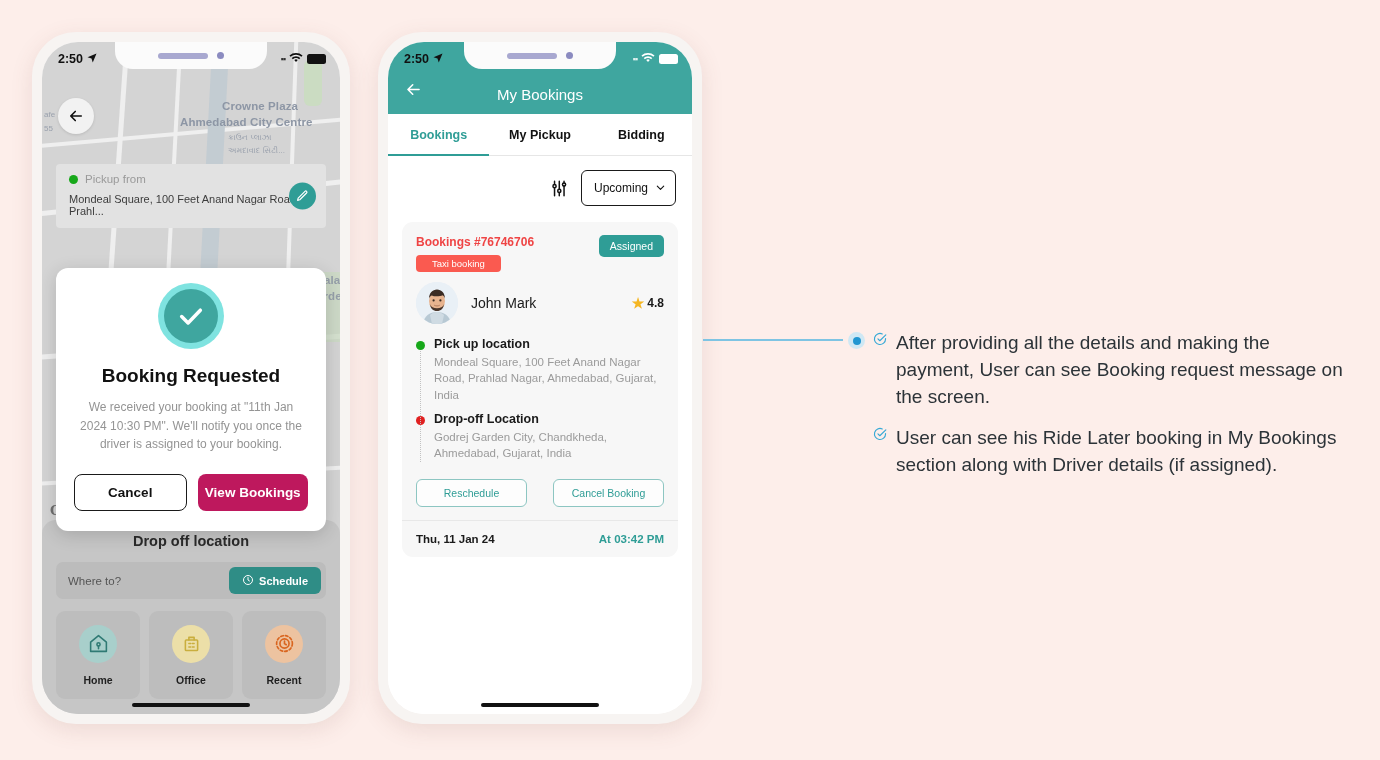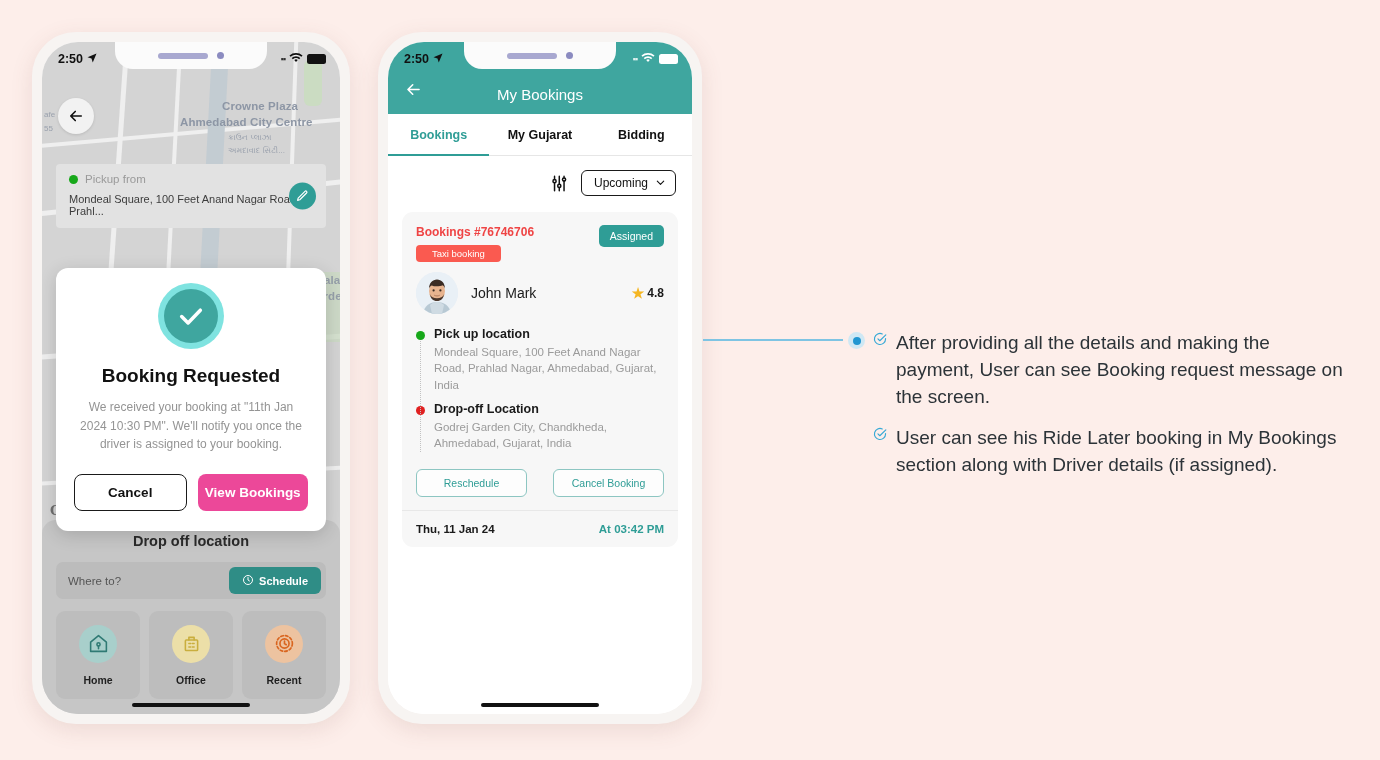--- a/index.html
+++ b/index.html
@@ -121,21 +121,21 @@
   .check-inner svg { width: 28px; height: 28px; }
   .dlg-title { font-size: 19px; font-weight: bold; color: #111; margin-bottom: 11px; }
   .dlg-msg { font-size: 12px; color: #949494; line-height: 1.55; padding: 0 4px; }
   .dlg-actions { display: flex; gap: 11px; margin-top: 20px; }
   .btn {
     flex: 1; height: 37px; border-radius: 8px;
     display: flex; align-items: center; justify-content: center;
     font-size: 13.5px; font-weight: bold; cursor: pointer;
   }
   .btn-cancel { background: #fff; border: 1.4px solid #1a1a1a; color: #111; }
-  .btn-primary { background: #ec4899; color: #fff; border: none; }
+  .btn-primary { background: #be185d; color: #fff; border: none; }
 
   
   .dropoff {
     position: absolute; left: 0; right: 0; bottom: 0; height: 194px;
     background: #c6c6c6; border-top-left-radius: 14px; border-top-right-radius: 14px;
     padding: 13px 14px 0;
   }
   .dropoff-title { text-align: center; font-size: 14.5px; font-weight: bold; color: #2b2b2b; }
   .whereto {
     margin-top: 13px; height: 37px; background: #bcbcbc; border-radius: 7px;
@@ -172,21 +172,21 @@
   .tab.active::after {
     content: ""; position: absolute; bottom: -1px; left: 0; right: 0;
     height: 2.5px; background: #2f9d96;
   }
   .filter-row {
     display: flex; align-items: center; justify-content: flex-end; gap: 13px;
     padding: 14px 16px 10px;
   }
   .filter-ic svg { width: 19px; height: 19px; display: block; }
   .dropdown {
-    height: 26px; padding: 0 9px 0 12px; border: 1.4px solid #1a1a1a; border-radius: 6px;
+    height: 36px; padding: 0 9px 0 12px; border: 1.4px solid #1a1a1a; border-radius: 6px;
     display: flex; align-items: center; gap: 7px; font-size: 12px; color: #111;
   }
   .chev { font-size: 10px; }
 
   .bcard {
     margin: 6px 14px 0; background: #f7f7f7; border-radius: 11px; overflow: hidden;
   }
   .bcard-body { padding: 13px 14px 13px; }
   .bc-top { display: flex; align-items: flex-start; justify-content: space-between; }
   .bc-id { font-size: 12px; font-weight: bold; color: #ef4444; }
@@ -396,21 +396,21 @@
           <div class="p2-back">
             <svg viewBox="0 0 24 24" width="19" height="19" fill="none" stroke="#fff" stroke-width="2" stroke-linecap="round" stroke-linejoin="round">
                 <path d="M19 12H5M11 6l-6 6 6 6"></path>
               </svg>
           </div>
           <div class="p2-title">My Bookings</div>
         </div>
 
         <div class="tabs">
           <div class="tab active">Bookings</div>
-          <div class="tab">My Gujarat</div>
+          <div class="tab">My Pickup</div>
           <div class="tab">Bidding</div>
         </div>
 
         <div class="filter-row">
           <div class="filter-ic">
             <svg viewBox="0 0 24 24" fill="none" stroke="#111" stroke-width="1.9" stroke-linecap="round">
                 <path d="M7 3v4M7 11v10M13 3v10M13 17v4M19 3v2M19 9v12"></path>
                 <circle cx="7" cy="9" r="2"></circle>
                 <circle cx="13" cy="15" r="2"></circle>
                 <circle cx="19" cy="7" r="2"></circle>

